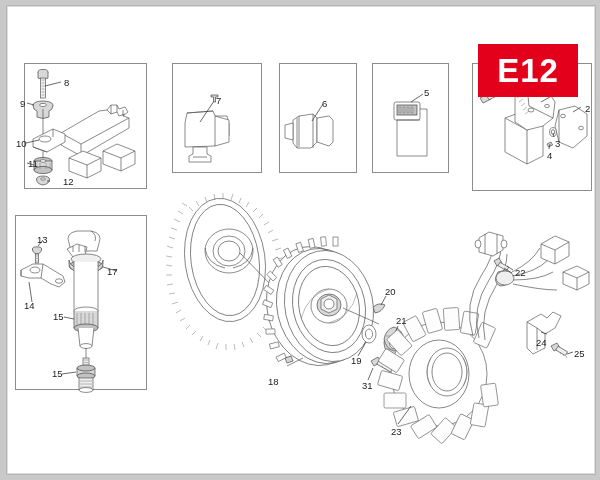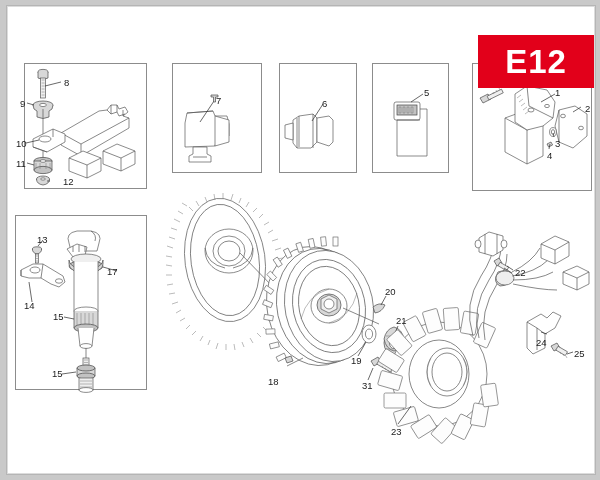--- a/index.html
+++ b/index.html
@@ -367,32 +367,32 @@
   <div class="lbl" style="left:548px;top:82px;">1</div>
   <div class="lbl" style="left:578px;top:98px;">2</div>
   <div class="lbl" style="left:548px;top:133px;">3</div>
   <div class="lbl" style="left:540px;top:145px;">4</div>
   <div class="lbl" style="left:417px;top:82px;">5</div>
   <div class="lbl" style="left:315px;top:93px;">6</div>
   <div class="lbl" style="left:209px;top:90px;">7</div>
   <div class="lbl" style="left:57px;top:72px;">8</div>
   <div class="lbl" style="left:13px;top:93px;">9</div>
   <div class="lbl" style="left:9px;top:133px;">10</div>
-  <div class="lbl" style="left:9px;top:153px;">11</div>
+  <div class="lbl" style="left:21px;top:153px;">11</div>
   <div class="lbl" style="left:56px;top:171px;">12</div>
   <div class="lbl" style="left:30px;top:229px;">13</div>
   <div class="lbl" style="left:17px;top:295px;">14</div>
   <div class="lbl" style="left:45px;top:363px;">15</div>
   <div class="lbl" style="left:46px;top:306px;">15</div>
   <div class="lbl" style="left:100px;top:261px;">17</div>
   <div class="lbl" style="left:261px;top:371px;">18</div>
   <div class="lbl" style="left:344px;top:350px;">19</div>
   <div class="lbl" style="left:378px;top:281px;">20</div>
   <div class="lbl" style="left:389px;top:310px;">21</div>
   <div class="lbl" style="left:355px;top:375px;">31</div>
   <div class="lbl" style="left:384px;top:421px;">23</div>
   <div class="lbl" style="left:529px;top:324px;margin-top:8px;">24</div>
   <div class="lbl" style="left:567px;top:343px;">25</div>
   <div class="lbl" style="left:508px;top:262px;">22</div>
 
-  <div class="badge" style="left:471px;top:29px;width:116px;height:53px;font-size:33px;">E12</div>
+  <div class="badge" style="left:471px;top:38px;width:100px;height:53px;font-size:33px;">E12</div>
 
 </div>
 
 </body></html>

